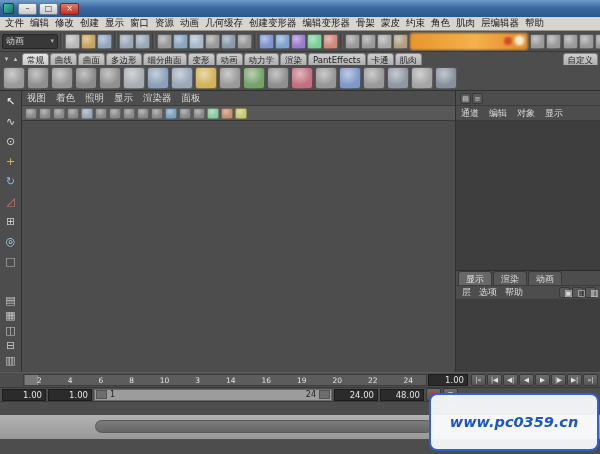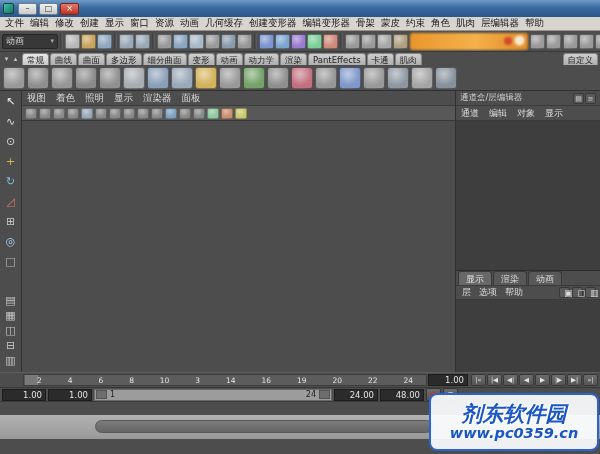--- a/index.html
+++ b/index.html
@@ -306,21 +306,20 @@
           <div class="icon-xs" style="--c: #8a8a8a;"></div>
           <div class="icon-xs" style="--c: #8a8a8a;"></div>
           <div class="icon-xs" style="--c: #8fc9a0;"></div>
           <div class="icon-xs" style="--c: #c98f6f;"></div>
           <div class="icon-xs" style="--c: #c9c96f;"></div>
         </div>
     </div>
 
     <div class="right-panel">
       <div class="cb-header">
-        <span class="cb-title">通道盒/层编辑器</span>
         <div class="icon-group">
             <span class="icon-xxs">▤</span>
             <span class="icon-xxs">≡</span>
           </div>
       </div>
       <div class="cb-menus">
           <span>通道</span>
           <span>编辑</span>
           <span>对象</span>
           <span>显示</span>
@@ -393,17 +392,16 @@
   </div>
 
 
   <div class="help-row"></div>
 
   <div class="bottom-strip">
     <div class="scroll-thumb"></div>
   </div>
 
   <div class="watermark">
-    <div class="wm1">剂东软件园</div>
     <div class="wm2">www.pc0359.cn</div>
   </div>
 
 </div>
 
 </body></html>

